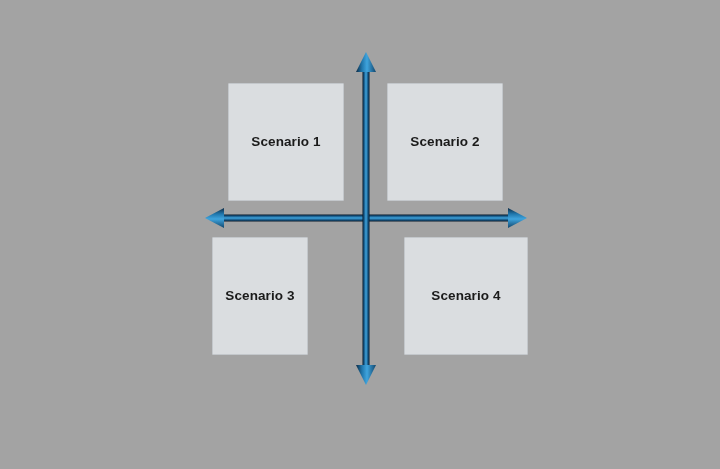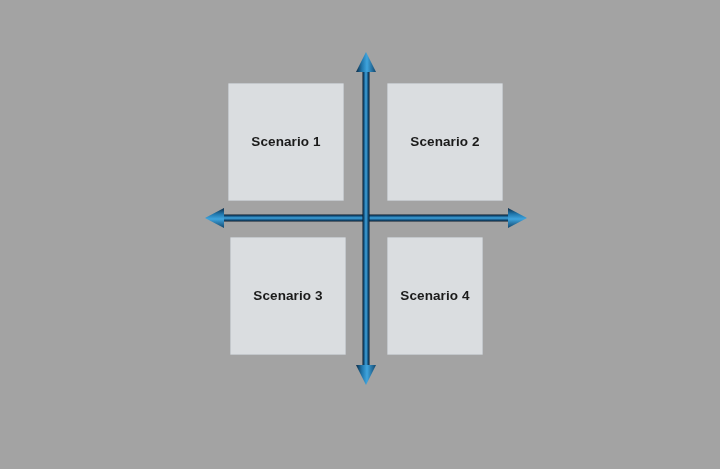--- a/index.html
+++ b/index.html
@@ -42,22 +42,22 @@
     font-family: "Liberation Sans", sans-serif;
     font-size: 13.5px;
     font-weight: bold;
     letter-spacing: 0.1px;
     line-height: 1;
     white-space: nowrap;
     user-select: none;
   }
   #box-1 { left: 228px; top: 83px;  width: 116px; height: 118px; }
   #box-2 { left: 387px; top: 83px;  width: 116px; height: 118px; align-items: center; }
-  #box-3 { left: 230px; top: 237px; width: 116px; height: 118px; }
-  #box-4 { left: 387px; top: 237px; width: 96px; height: 118px; }
+  #box-3 { left: 212px; top: 237px; width: 96px; height: 118px; }
+  #box-4 { left: 404px; top: 237px; width: 124px; height: 118px; }
 </style>
 </head>
 <body>
 
 <div id="canvas">
 
   <svg id="axes" viewBox="0 0 720 469" width="720" height="469" xmlns="http://www.w3.org/2000/svg">
     <defs>
       <linearGradient id="hGrad" x1="0" y1="0" x2="0" y2="1">
         <stop offset="0%" stop-color="#071a2b"></stop>

